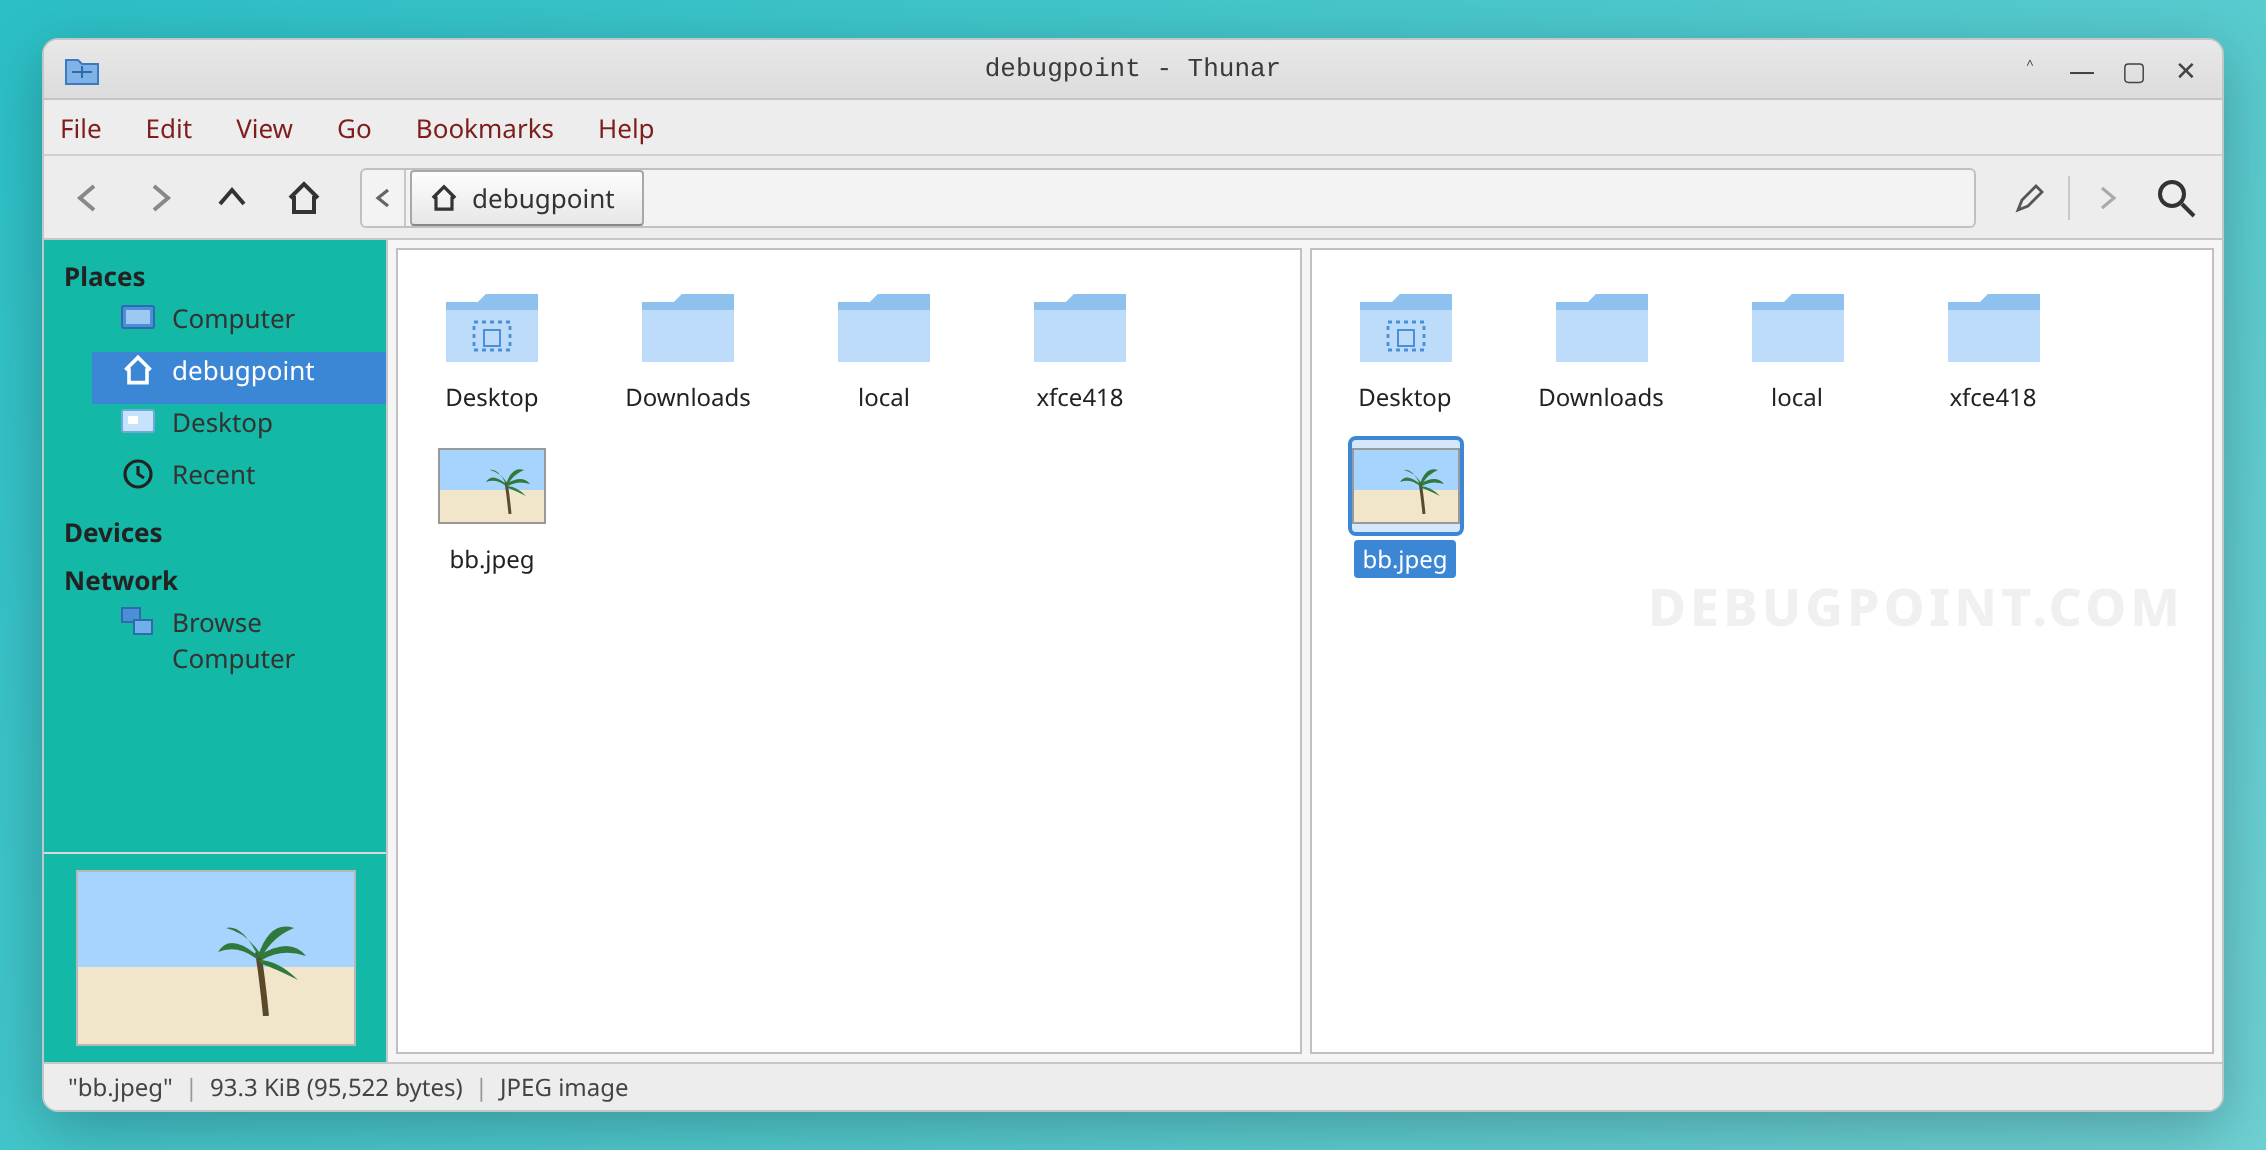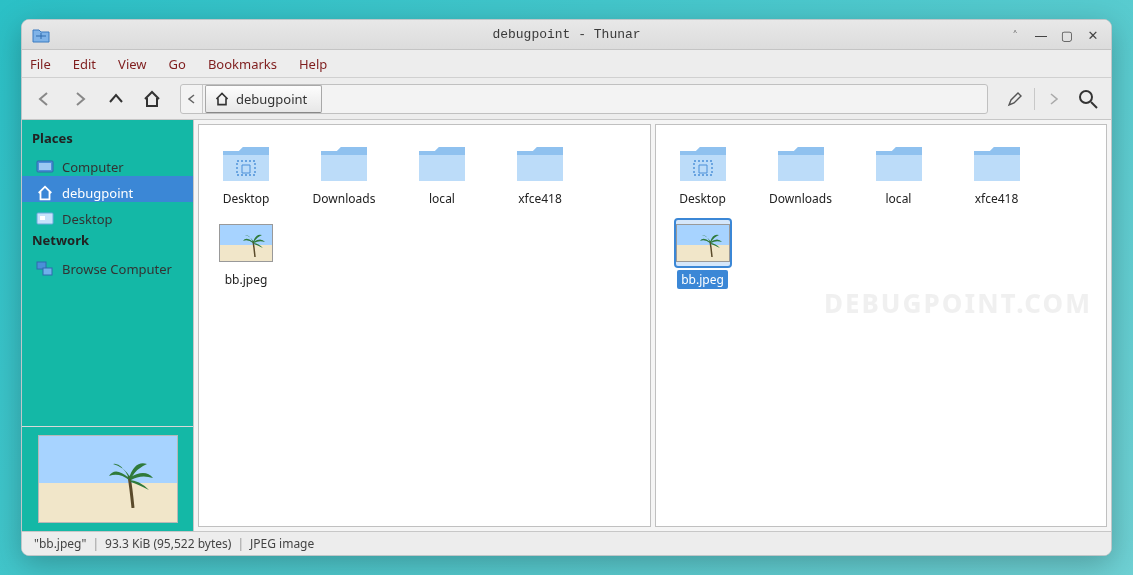--- a/index.html
+++ b/index.html
@@ -19,21 +19,21 @@
 .path-seg { height: 28px; display: flex; align-items: center; padding: 0 14px 0 8px; font-size: 13px; color: #333; border: 1px solid #a8a8a8; border-bottom-color:#888; border-radius: 2px; background: linear-gradient(#fdfdfd,#e7e7e7); margin-left:2px; cursor:pointer; gap:6px; }
 .path-seg svg { flex-shrink:0; }
 .right-tools { display: flex; align-items: center; gap: 6px; }
 .edit-btn { width: 26px; height: 26px; display:flex; align-items:center; justify-content:center; cursor:pointer; color:#555; }
 .divider-v { width:1px; height:22px; background:#c8c8c8; }
 .search-btn { width: 30px; height: 30px; display:flex; align-items:center; justify-content:center; cursor:pointer; color:#333; }
 .body { flex: 1; display: flex; overflow: hidden; }
 .sidebar { width: 172px; border-right: 1px solid #c7c7c7; background: #14b8a6; display: flex; flex-direction: column; }
 .sidebar-scroll { flex:1; overflow:auto; padding: 6px 0; }
 .section-header { font-size: 13px; font-weight: bold; color: #222; padding: 3px 10px; }
-.side-item { height: 26px; display: flex; align-items: flex-end; padding: 0 10px 0 14px; font-size: 13px; color: #333; cursor: pointer; gap: 8px; }
+.side-item { height: 26px; display: flex; align-items: flex-start; padding: 0 10px 0 14px; font-size: 13px; color: #333; cursor: pointer; gap: 8px; margin-left: 24px; }
 .side-item.selected { background: #3b87d6; color: #fff; }
 .side-item .spacer { flex:1; }
 .side-item .eject { color:#222; }
 .side-icon { width: 18px; height: 18px; display:flex; align-items:center; justify-content:center; flex-shrink:0; }
 .thumbnail { padding: 8px; border-top: 1px solid #d8d8d8; display:flex; justify-content:center; }
 .thumb-img { width: 140px; height: 88px; border: 1px solid #b8b8b8; background: linear-gradient(#a7d3ff 0%, #a7d3ff 55%, #f1e6c9 55%, #f1e6c9 100%); position:relative; overflow:hidden; }
 .thumb-img .palm { position:absolute; right:22px; bottom:14px; }
 .panes { flex: 1; display: flex; }
 .pane { flex: 1; background: #fff; border: 1px solid #c0c0c0; margin: 4px 2px 4px 4px; overflow: auto; padding: 14px 10px; position:relative; }
 .pane + .pane { margin: 4px 4px 4px 2px; }
@@ -160,21 +160,31 @@
         </div>
         <div class="side-item">
           <span class="side-icon">
               <svg width="18" height="16" viewBox="0 0 18 16">
                 <rect x="1" y="2" width="16" height="11" rx="1" fill="#c7e2fb" stroke="#6fa8dd"></rect>
                 <rect x="4" y="5" width="5" height="4" fill="#fff"></rect>
               </svg>
             </span>
           <span>Desktop</span>
         </div>
-
+        <div class="side-item">
+          <span class="side-icon">
+              <svg width="16" height="16" viewBox="0 0 16 16">
+                <circle cx="8" cy="8" r="6.5" fill="none" stroke="#222" stroke-width="1.6"></circle>
+                <path d="M8 4 V8 L11 10" fill="none" stroke="#222" stroke-width="1.6"></path>
+              </svg>
+            </span>
+          <span>Recent</span>
+        </div>
+
+        <div class="section-header">Devices</div>
 
         <div class="section-header">Network</div>
         <div class="side-item">
           <span class="side-icon">
               <svg width="18" height="16" viewBox="0 0 18 16">
                 <rect x="1" y="1" width="9" height="7" fill="#4a8fd8" stroke="#2e6aad"></rect>
                 <rect x="7" y="7" width="9" height="7" fill="#6fb0ea" stroke="#2e6aad"></rect>
               </svg>
             </span>
           <span>Browse Computer</span>

